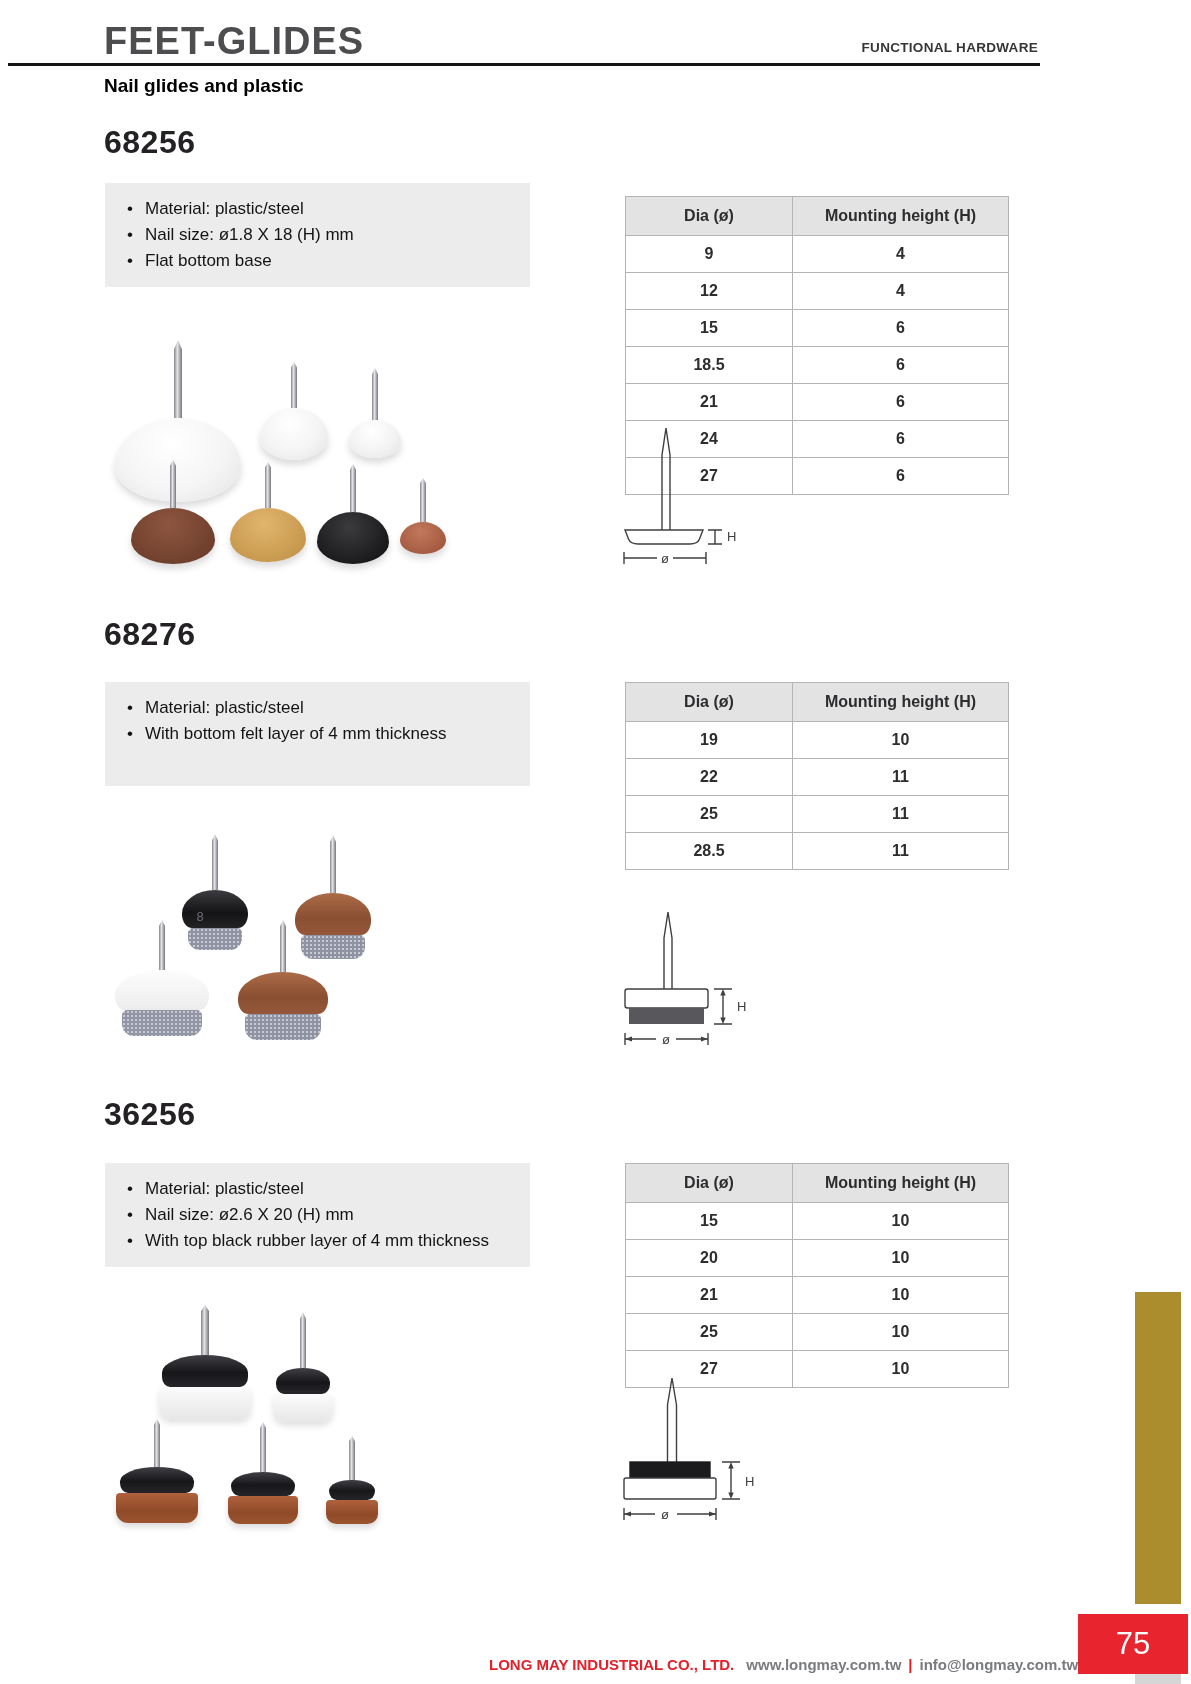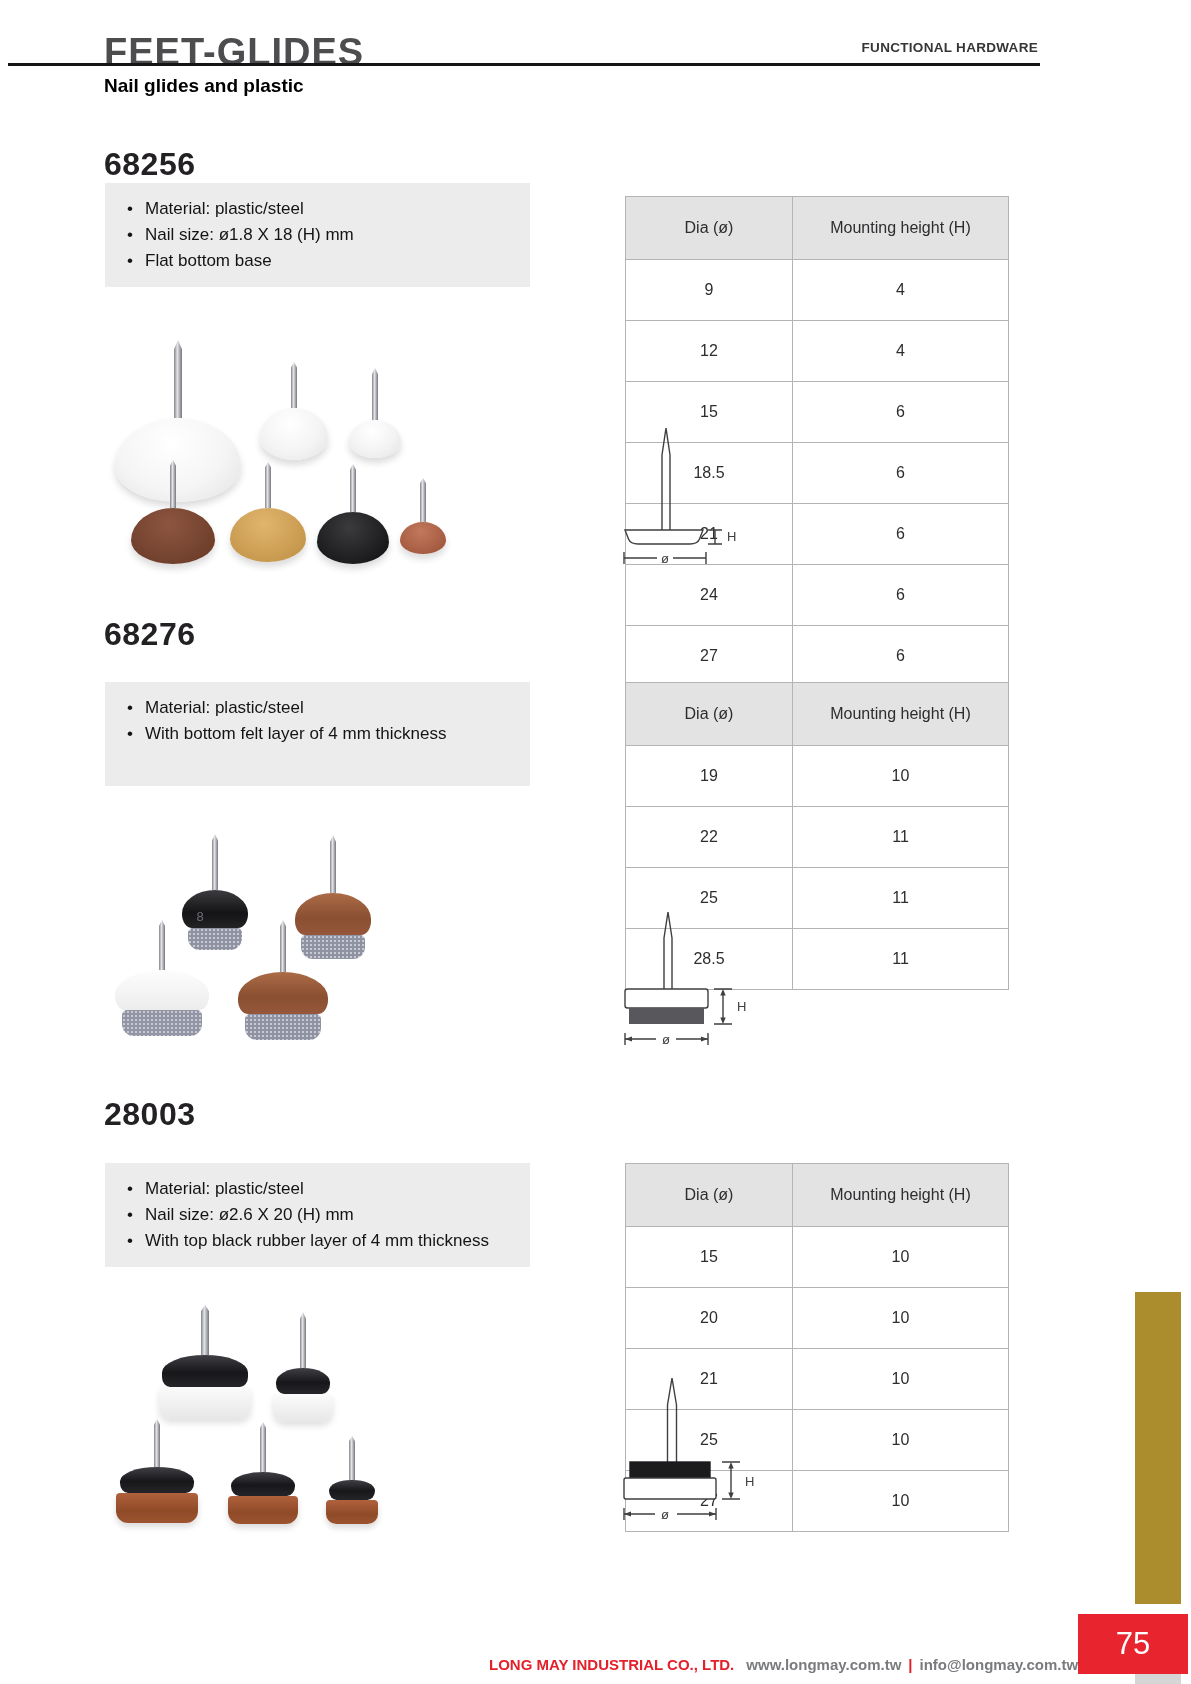--- a/index.html
+++ b/index.html
@@ -3,21 +3,21 @@
 <meta charset="utf-8">
 <style>
   html,body { margin:0; padding:0; background:#ffffff; }
   .page {
     position:relative; width:1191px; height:1684px; background:#ffffff;
     font-family:"Liberation Sans", sans-serif; overflow:hidden;
   }
   
   .page-title {
     position:absolute; left:104px; top:20px; font-size:38px; font-weight:bold;
-    color:#4d4d4f; letter-spacing:1px;margin-top:11px;
+    color:#4d4d4f; letter-spacing:1px;
   }
   .category-label {
     position:absolute; right:153px; top:40px; font-size:13.5px; font-weight:bold;
     color:#363638; letter-spacing:0.3px;
   }
   .header-rule { position:absolute; left:8px; top:63px; width:1032px; height:3px; background:#141414; }
   .page-subtitle { position:absolute; left:104px; top:75px; font-size:19px; font-weight:bold; color:#000; }
 
   
   .sec-heading { position:absolute; left:104px; font-size:32px; font-weight:bold; color:#242124; letter-spacing:0.5px; }
@@ -30,21 +30,21 @@
     position:relative; padding-left:24px; font-size:17px; line-height:26px; color:#141414;
   }
   .info-box li::before { content:"\2022"; position:absolute; left:6px; top:0; color:#141414; }
 
   
   .spec-table {
     position:absolute; left:625px; width:384px; border-collapse:collapse;
     table-layout:fixed; font-size:16px; color:#2d2d2f;
   }
   .spec-table th, .spec-table td {
-    border:1px solid #b4b4b6; text-align:center; padding:16px; font-weight:normal;
+    border:1px solid #b4b4b6; text-align:center; padding:4px; font-weight:bold;
   }
   .spec-table th { background:#e3e3e4; height:30px; }
   .spec-table td { height:28px; background:#ffffff; }
 
   
   .photo { position:absolute; }
   .glide { position:absolute; display:flex; flex-direction:column; align-items:center; }
   .nail {
     width:8px; flex-shrink:0;
     background:linear-gradient(90deg,#83858a,#e2e4e8 42%,#74767b);
@@ -76,21 +76,21 @@
 </head>
 <body>
 
 <div class="page">
 
   <div class="page-title">FEET-GLIDES</div>
   <div class="category-label">FUNCTIONAL HARDWARE</div>
   <div class="header-rule"></div>
   <div class="page-subtitle">Nail glides and plastic</div>
 
-  <div class="sec-heading" style="top:124px;margin-top:22px;">68256</div>
+  <div class="sec-heading" style="top:124px;">68256</div>
 
   <div class="info-box" style="top:183px;">
     <ul>
       <li>Material: plastic/steel</li>
       <li>Nail size: ø1.8 X 18 (H) mm</li>
       <li>Flat bottom base</li>
     </ul>
   </div>
 
   <table class="spec-table" style="top:196px;">
@@ -252,21 +252,21 @@
       <path d="M25 133 V145 M108 133 V145 M25 139 H56 M76 139 H108"></path>
     </g>
     <path d="M123 89 L120.3 95.5 H125.7 Z" fill="#3f3f41"></path>
     <path d="M123 124 L120.3 117.5 H125.7 Z" fill="#3f3f41"></path>
     <path d="M32 136.6 L25 139 L32 141.4 Z" fill="#3f3f41"></path>
     <path d="M101 136.6 L108 139 L101 141.4 Z" fill="#3f3f41"></path>
     <text x="137" y="111" font-size="13" fill="#3f3f41">H</text>
     <text x="62" y="144" font-size="13" fill="#3f3f41">ø</text>
   </svg>
 
-  <div class="sec-heading" style="top:1096px;">28003</div>
+  <div class="sec-heading" style="top:1096px;">36256</div>
 
   <div class="info-box" style="top:1163px;">
     <ul>
       <li>Material: plastic/steel</li>
       <li>Nail size: ø2.6 X 20 (H) mm</li>
       <li>With top black rubber layer of 4 mm thickness</li>
     </ul>
   </div>
 
   <table class="spec-table" style="top:1163px;">

